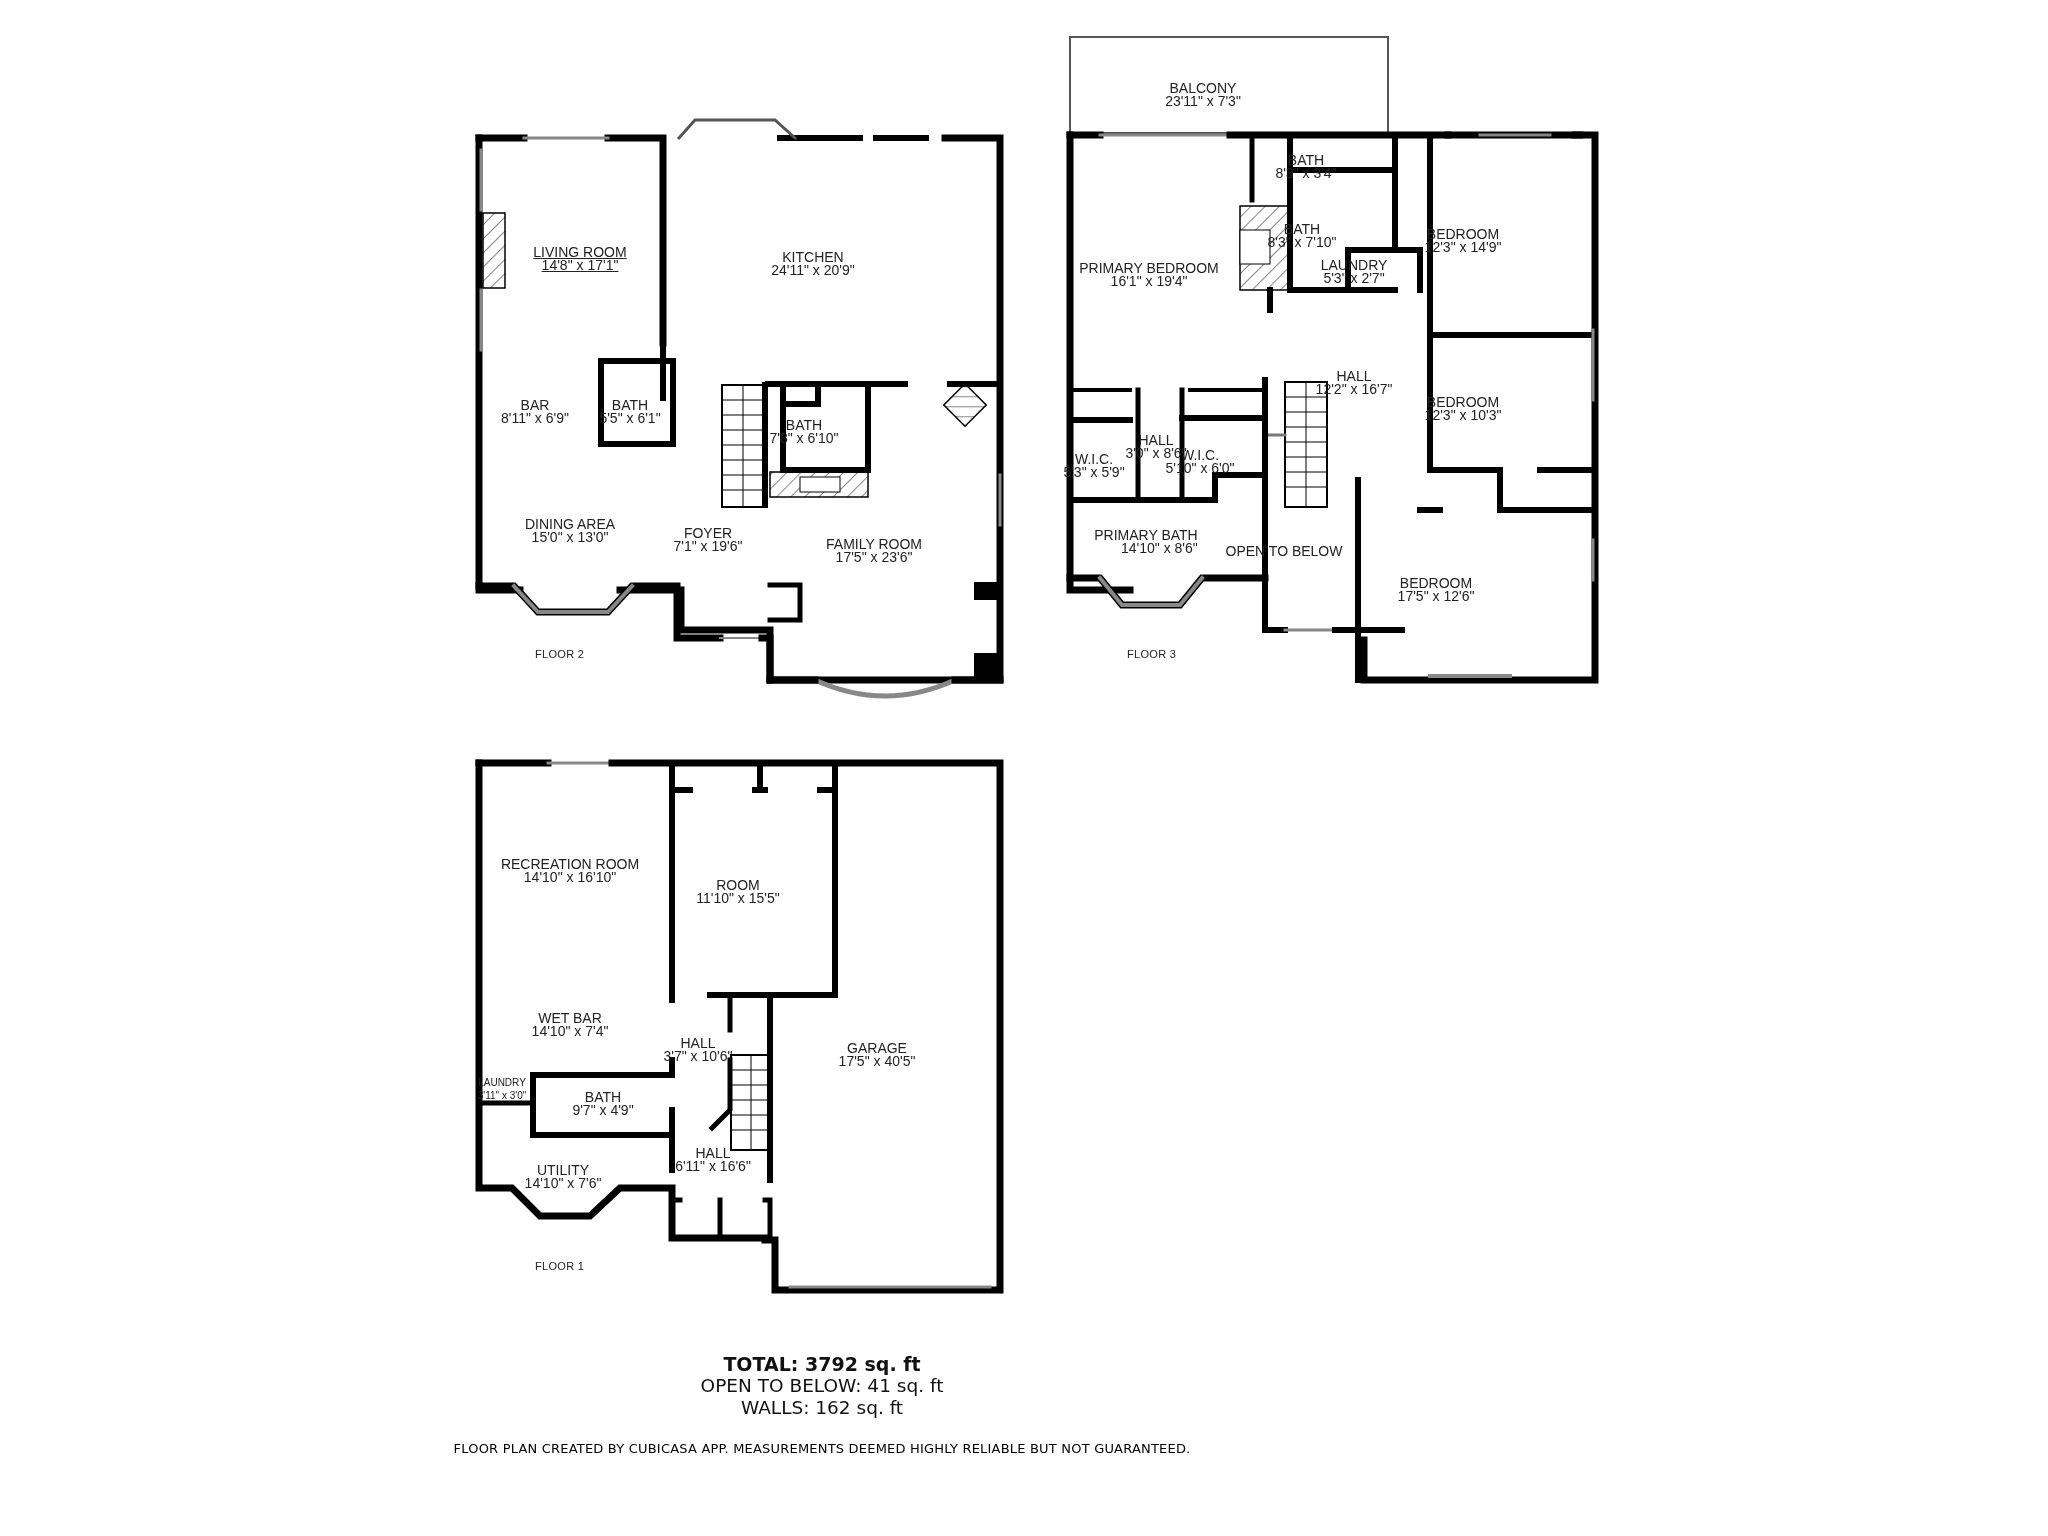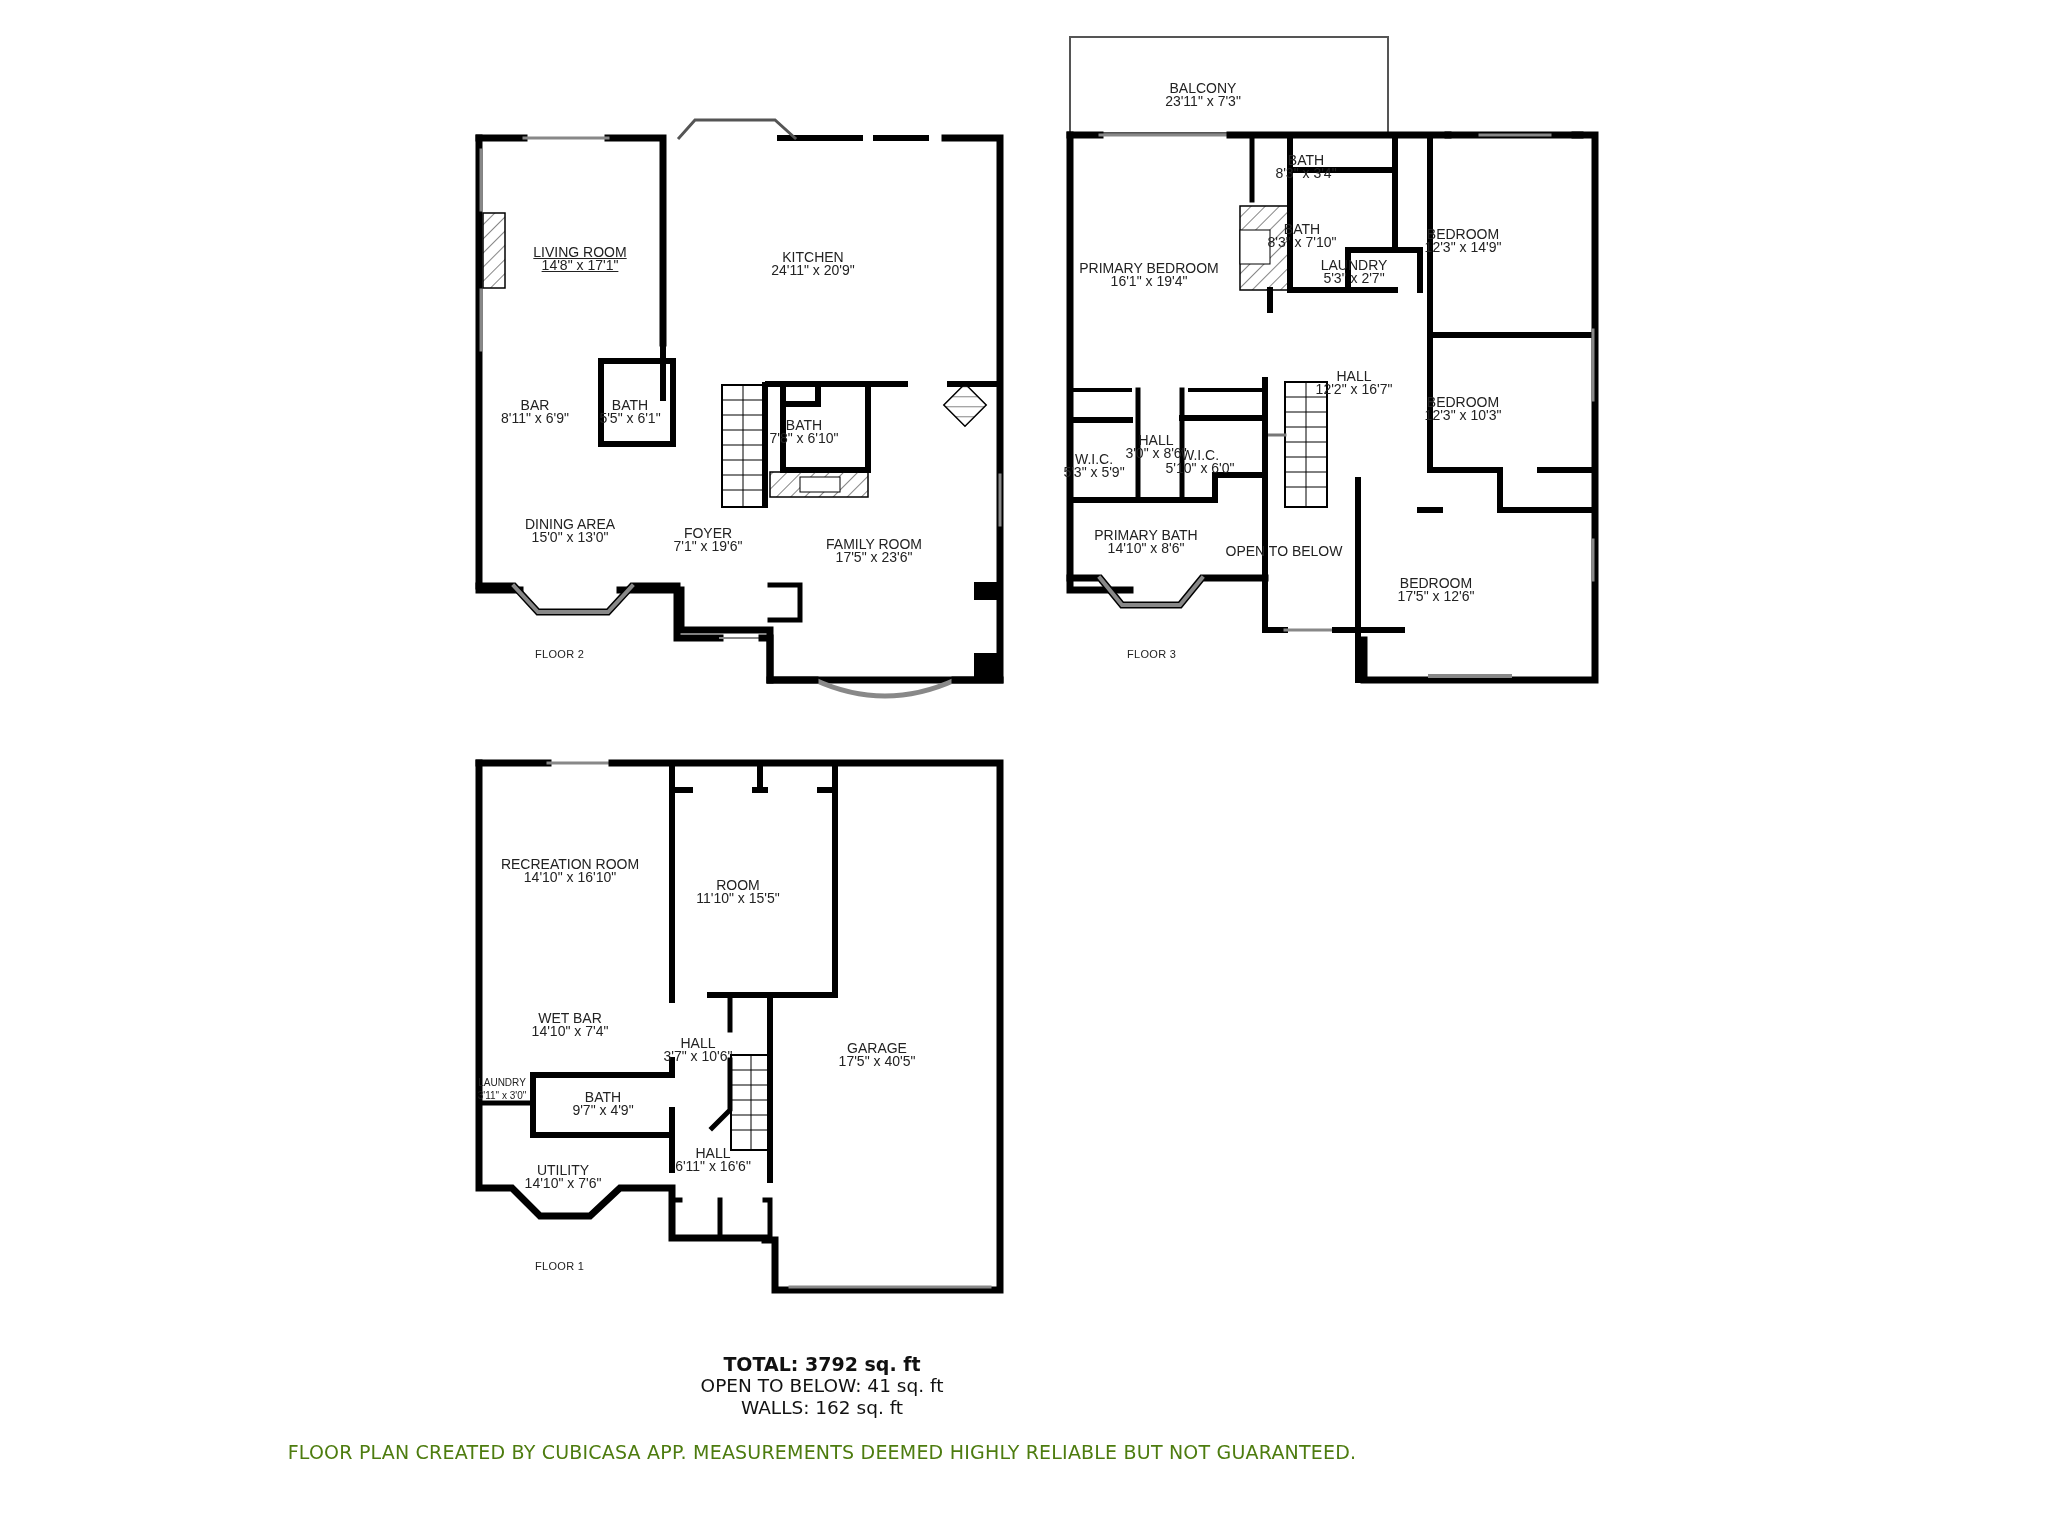--- a/index.html
+++ b/index.html
@@ -5,21 +5,21 @@
   html,body{margin:0;padding:0;background:#ffffff;}
   body{width:2048px;height:1536px;position:relative;overflow:hidden;font-family:"Liberation Sans",sans-serif;color:#1a1a1a;}
   #plan{position:absolute;left:0;top:0;width:2048px;height:1536px;}
   .lbl{position:absolute;transform:translate(-50%,-50%);text-align:center;font-size:14px;line-height:13px;white-space:nowrap;color:#222;}
   .lbl .n{display:block;text-transform:uppercase;}
   .lbl .d{display:block;}
   .floor-label{position:absolute;font-size:11px;color:#222;letter-spacing:0.3px;}
   #summary{position:absolute;left:0;top:1353px;width:1644px;text-align:center;font-family:"DejaVu Sans",sans-serif;}
   #summary .total{font-size:19px;font-weight:bold;line-height:22px;color:#111;}
   #summary .line{font-size:18.5px;line-height:22px;color:#111;}
-  #summary .credit{margin-top:22px;font-size:19px;color:#4d7c0f;letter-spacing:0.2px;}
+  #summary .credit{margin-top:22px;font-size:13px;color:#000000;letter-spacing:0.2px;}
 </style>
 </head>
 <body>
 
 <svg id="plan" viewBox="0 0 2048 1536" xmlns="http://www.w3.org/2000/svg">
   <defs>
     <pattern id="hatch" patternUnits="userSpaceOnUse" width="10" height="10" patternTransform="rotate(45)">
       <line x1="0" y1="0" x2="0" y2="10" stroke="#333" stroke-width="1.2"></line>
     </pattern>
   </defs>
@@ -262,21 +262,21 @@
     <span class="d">5'3" x 5'9"</span>
   </div>
 <div class="lbl" style="left:1156px;top:447px;">
     <span class="n">HALL</span>
     <span class="d">3'0" x 8'6"</span>
   </div>
 <div class="lbl" style="left:1200px;top:462px;">
     <span class="n">W.I.C.</span>
     <span class="d">5'10" x 6'0"</span>
   </div>
-<div class="lbl" style="left:1146px;top:542px;">
+<div class="lbl" style="left:1146px;top:542px;text-align:right;">
     <span class="n">PRIMARY BATH</span>
     <span class="d">14'10" x 8'6"</span>
   </div>
 <div class="lbl" style="left:1284px;top:551px;">
     <span class="n">OPEN TO BELOW</span>
   </div>
 <div class="lbl" style="left:1436px;top:590px;">
     <span class="n">BEDROOM</span>
     <span class="d">17'5" x 12'6"</span>
   </div>

